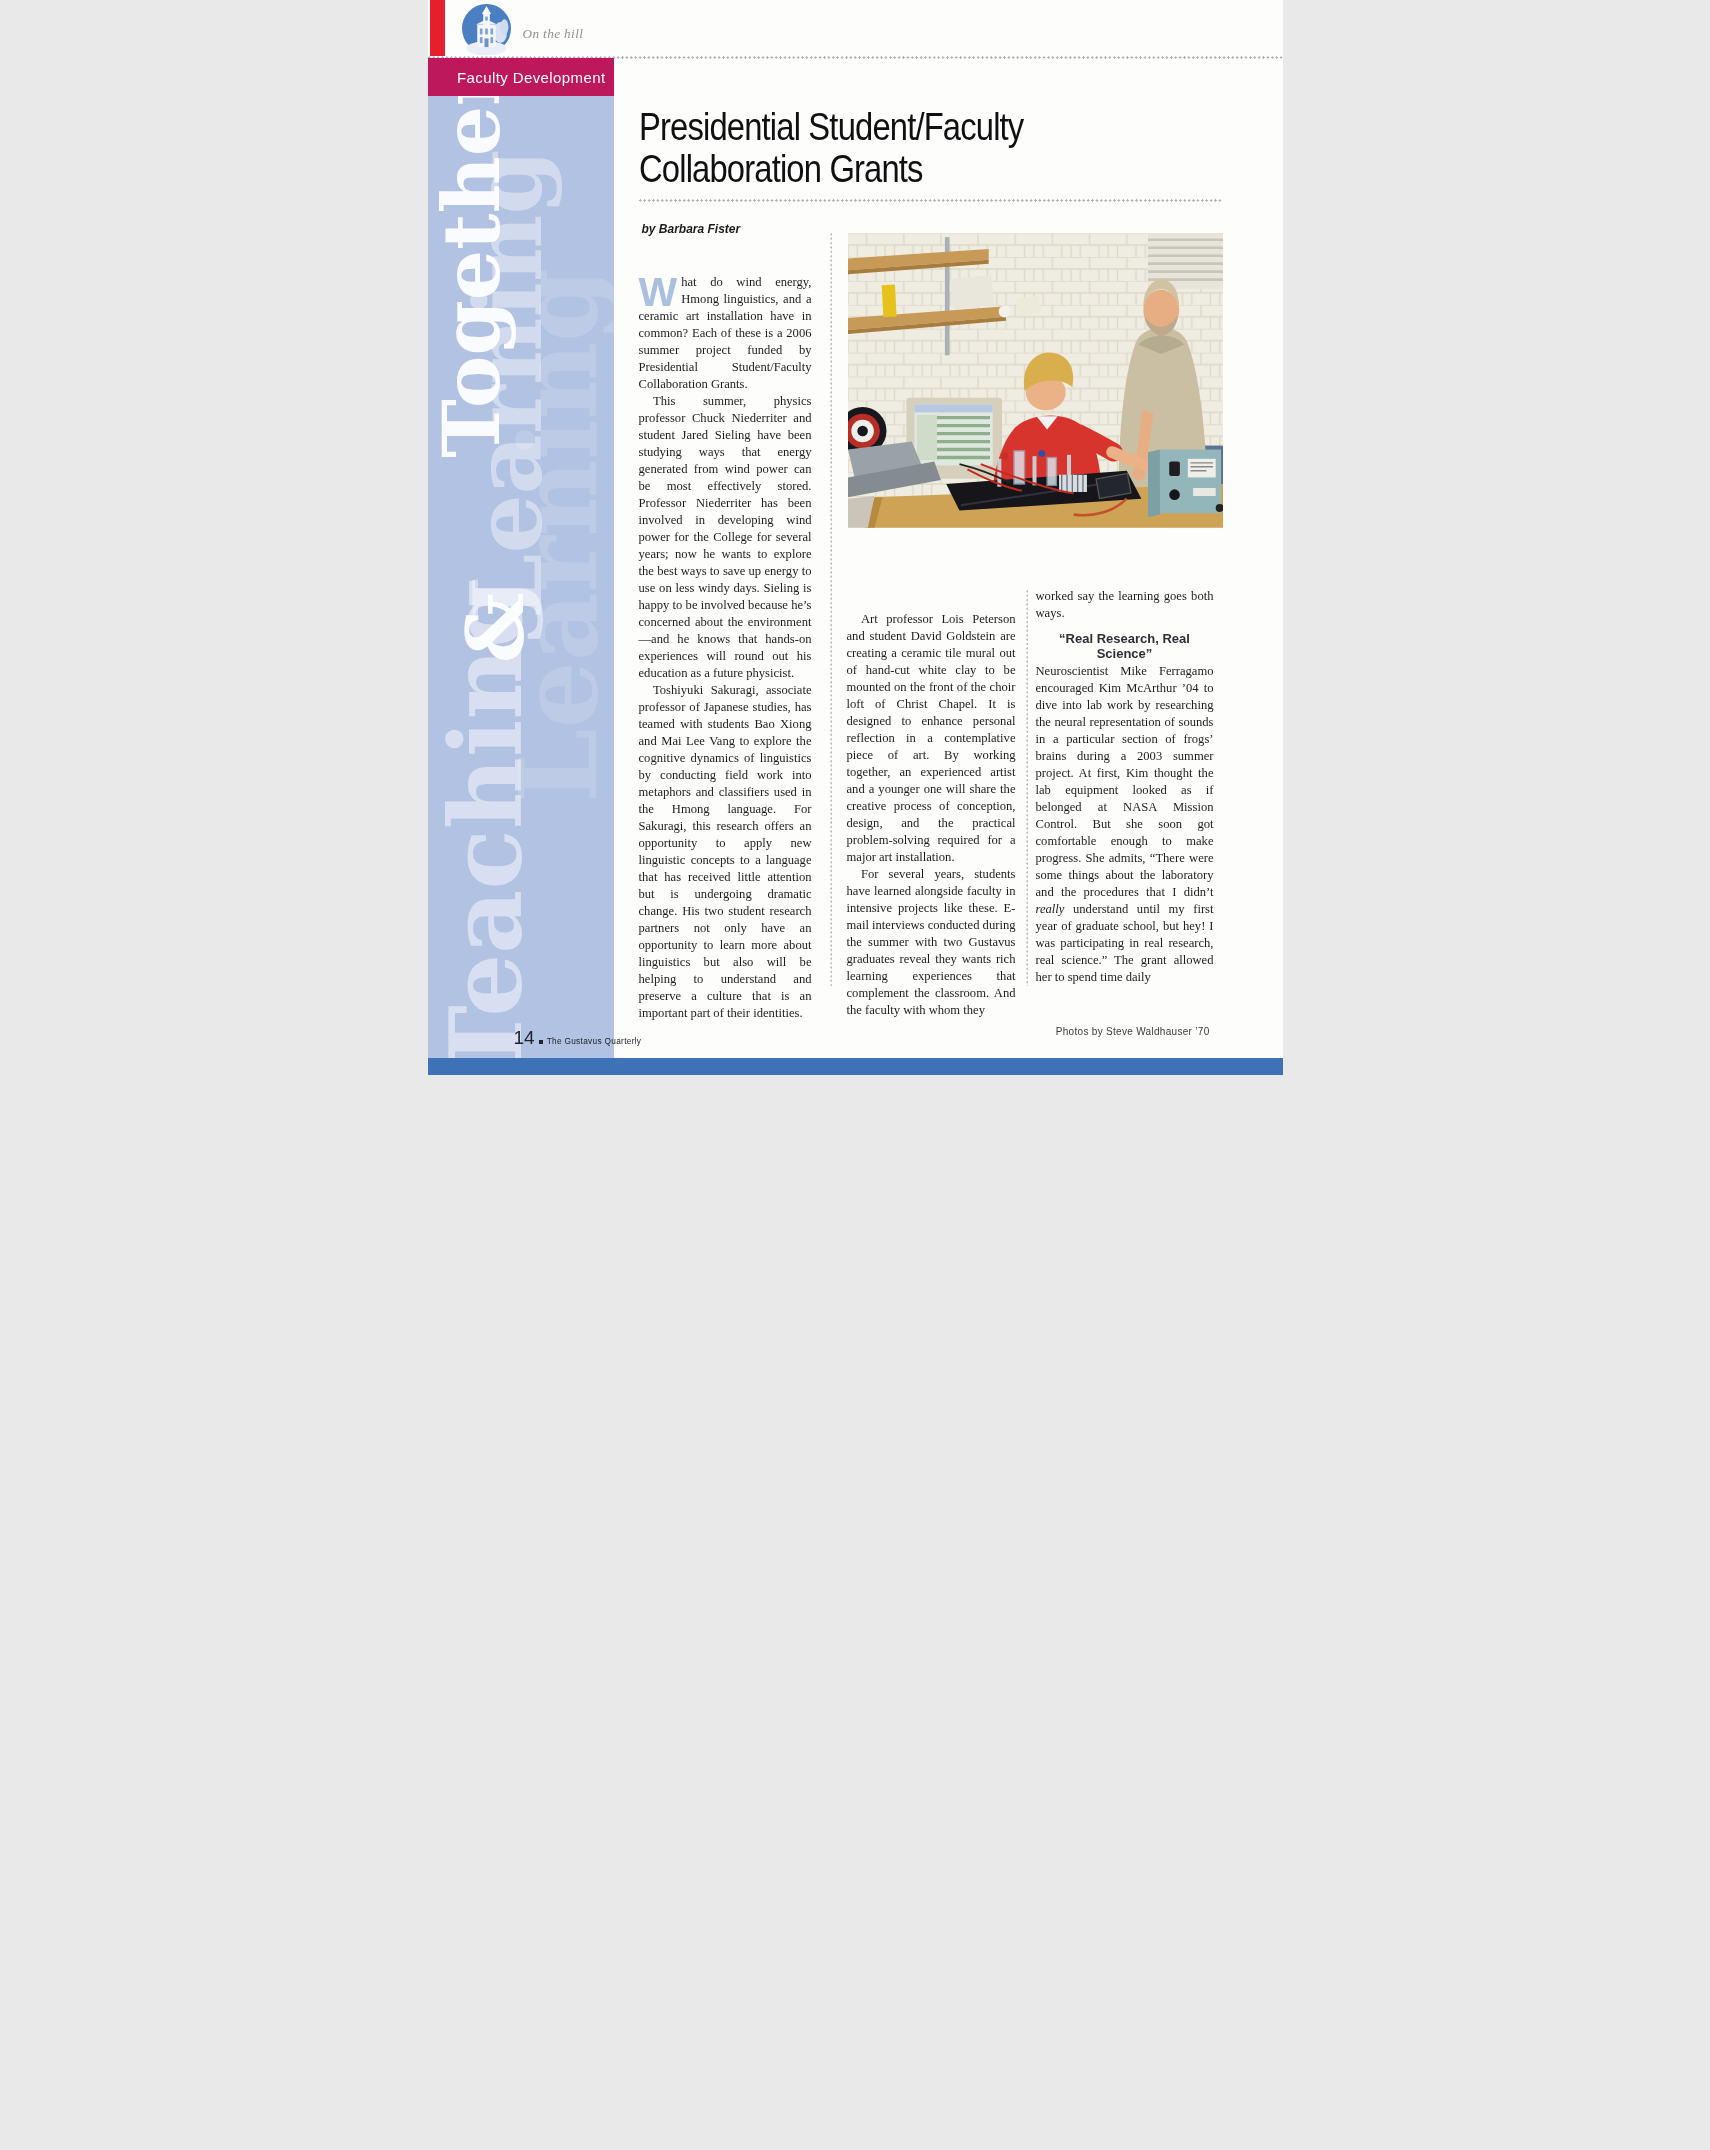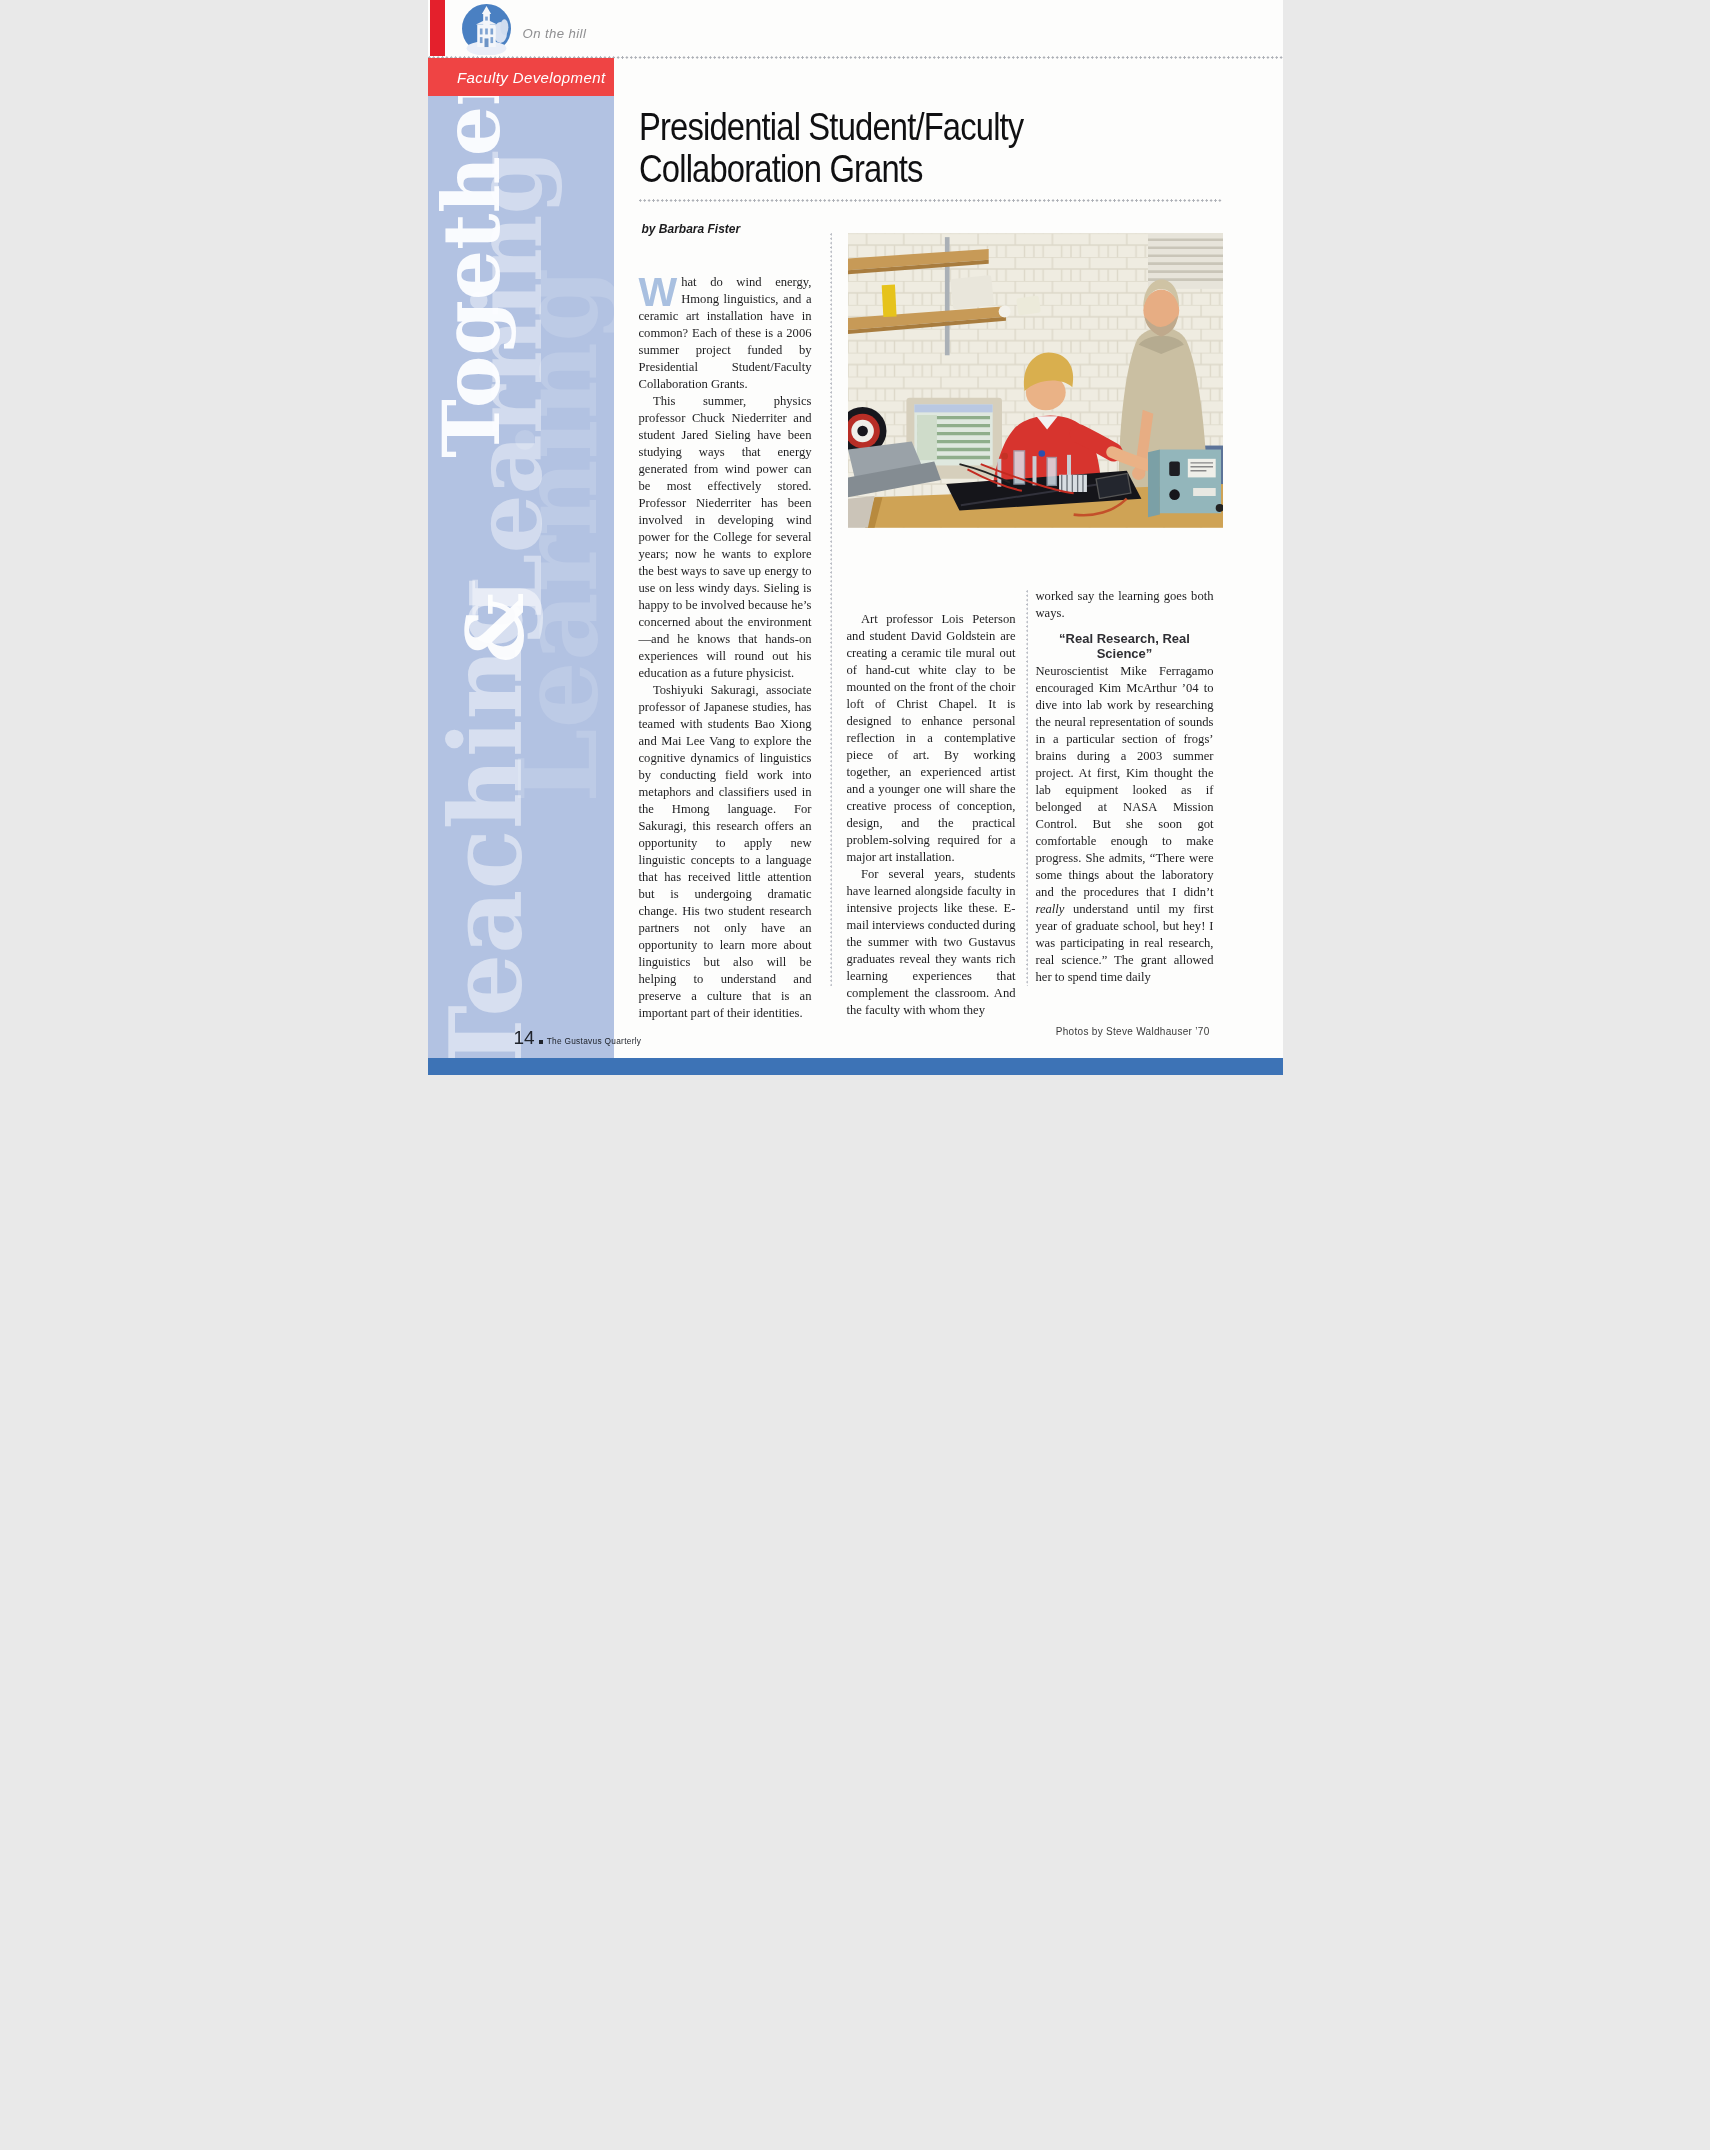--- a/index.html
+++ b/index.html
@@ -1,21 +1,21 @@
 <!DOCTYPE html>
 <html lang="en" style="font-size:10.6px"><head>
 <meta charset="utf-8">
 <style>
   html,body{margin:0;padding:0;background:#e9e9e9;}
   .page{position:relative;width:855px;height:1075px;background:#fdfdfc;overflow:hidden;
         font-family:"Liberation Sans",sans-serif;margin:0 auto;}
   
   .red-bar{position:absolute;left:2.6px;top:0;width:14.5px;height:56px;}
   .logo{position:absolute;left:34px;top:2px;width:49px;height:53px;}
-  .section-label{position:absolute;left:95px;top:26.4px;font-family:Liberation Sans, sans-serif;
+  .section-label{position:absolute;left:95px;top:26.4px;font-family:Liberation Serif, serif;
         font-style:italic;font-size:13.2px;letter-spacing:0.4px;}
   .hdots{position:absolute;height:2.6px;
         background-image:radial-gradient(circle at 1.3px 1.3px,#adb0b6 0.9px,transparent 1.1px);
         background-size:4.4px 2.6px;background-repeat:repeat-x;}
   #rule-top{left:0;top:56px;width:855px;}
   #rule-title{left:211px;top:199px;width:584px;}
   .vdots{position:absolute;width:2.6px;
         background-image:radial-gradient(circle at 1.3px 1.3px,#b7bac2 0.9px,transparent 1.1px);
         background-size:2.6px 4.4px;background-repeat:repeat-y;}
   #vrule-a{left:402px;top:233px;height:753px;}
@@ -87,21 +87,21 @@
       <rect x="43" y="53" width="4" height="9" fill="#7fa3d2"></rect>
       <rect x="34" y="55" width="6" height="13" fill="#6c93c6"></rect>
       <rect x="35" y="22" width="4" height="6" fill="#7fa3d2"></rect>
     </svg>
   </div>
 
   <div class="section-label" style="color:#8f8f91;">On the hill</div>
 
   <div class="hdots" id="rule-top"></div>
 
-  <div class="banner" style="background:#ef4444;font-style:italic;">
+  <div class="banner" style="background:#be185d;">
     <span>Faculty Development</span>
   </div>
 
   <div class="sidebar" style="background:#b2c2e2;">
     <div class="vword" id="w-learn2">Learning</div>
     <div class="vword" id="w-teaching">Teaching</div>
     <div class="vword" id="w-amp">&amp;</div>
     <div class="vword" id="w-learning">Learning</div>
     <div class="vword" id="w-together">Together</div>
   </div>

